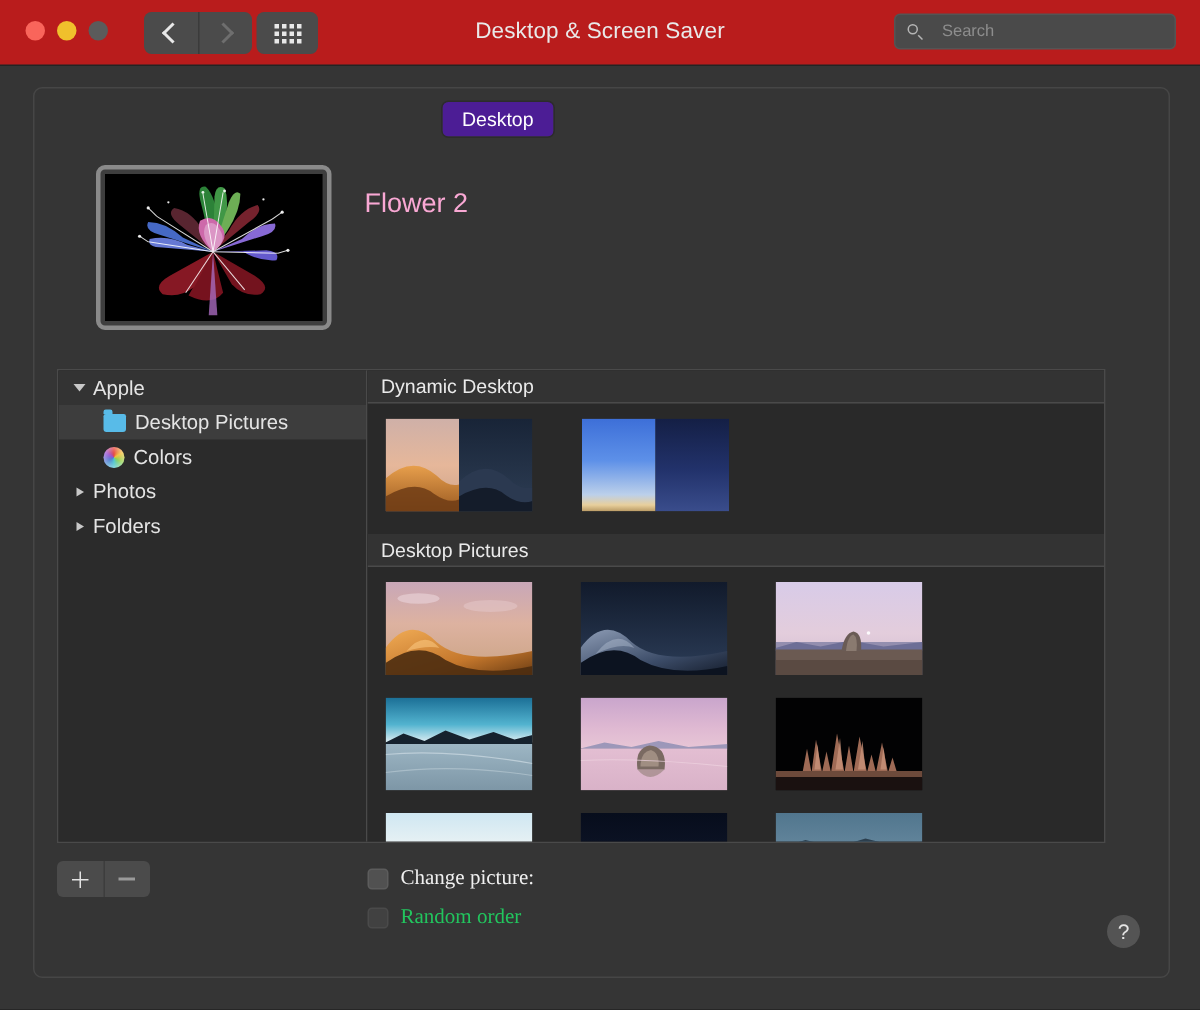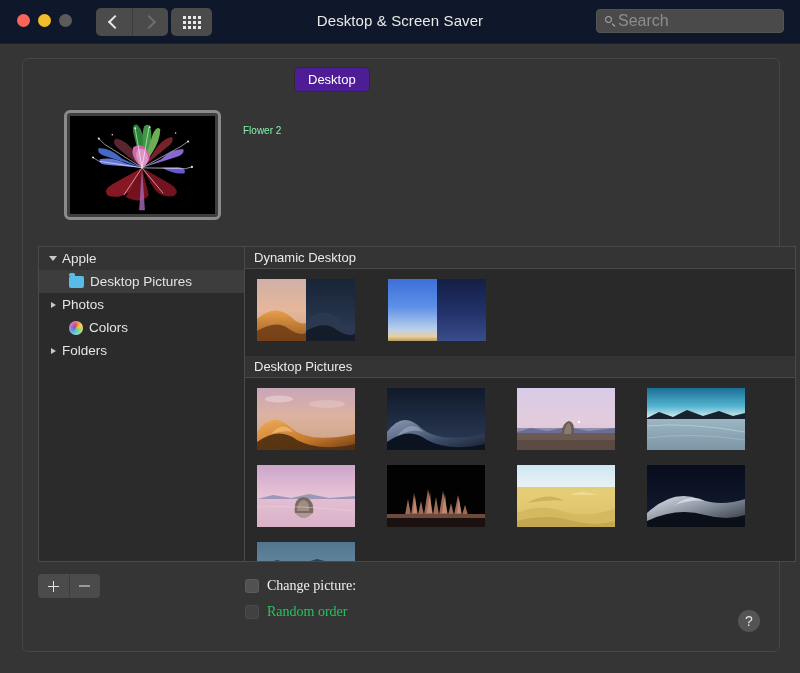--- a/index.html
+++ b/index.html
@@ -19,21 +19,21 @@
     overflow: hidden;
     box-sizing: border-box;
   }
 
   
   #titlebar {
     position: absolute;
     left: 0; top: 0;
     width: 800px;
     height: 44px;
-    background: #0f172a;
+    background: #b91c1c;
     border-bottom: 1px solid #242424;
     box-sizing: border-box;
   }
   .traffic {
     position: absolute;
     top: 14px;
     width: 13px;
     height: 13px;
     border-radius: 50%;
   }
@@ -129,22 +129,22 @@
   .magnifier::after {
     content: "";
     position: absolute;
     left: 7px; top: 7px;
     width: 4px; height: 1.4px;
     background: #b6b6b6;
     transform: rotate(45deg);
     transform-origin: left center;
   }
   #search-ph {
-    margin-left: 2px;
-    font-size: 16px;
+    margin-left: 12px;
+    font-size: 11px;
     color: #8d8d8d;
   }
 
   
   #tabs {
     position: absolute;
     left: 295px;
     top: 68px;
     height: 23px;
     display: flex;
@@ -193,31 +193,31 @@
     width: 100%;
     height: 100%;
     background: #000;
     position: relative;
     overflow: hidden;
   }
   #preview-label {
     position: absolute;
     left: 243px;
     top: 125px;
-    font-size: 10px;
-    color: #86efac;
+    font-size: 18px;
+    color: #f9a8d4;
     text-align: center;
   }
 
   
   #browser {
     position: absolute;
     left: 38px;
     top: 246px;
-    width: 758px;
+    width: 699px;
     height: 316px;
     border: 1px solid #4a4a4a;
     box-sizing: border-box;
     display: flex;
     background: #2a2a2a;
   }
   #sidebar {
     width: 206px;
     height: 100%;
     background: #2b2b2b;
@@ -523,29 +523,29 @@
       <div class="src-row group">
         <span class="disc">
             <i class="tri open"></i>
           </span>
         <span>Apple</span>
       </div>
       <div class="src-row child selected">
         <span class="folder-icon"></span>
         <span>Desktop Pictures</span>
       </div>
+      <div class="src-row child">
+        <span class="colors-icon"></span>
+        <span>Colors</span>
+      </div>
       <div class="src-row">
         <span class="disc">
             <i class="tri"></i>
           </span>
         <span>Photos</span>
-      </div>
-      <div class="src-row child">
-        <span class="colors-icon"></span>
-        <span>Colors</span>
       </div>
       <div class="src-row">
         <span class="disc">
             <i class="tri"></i>
           </span>
         <span>Folders</span>
       </div>
     </div>
 
     <div id="grid-area">

